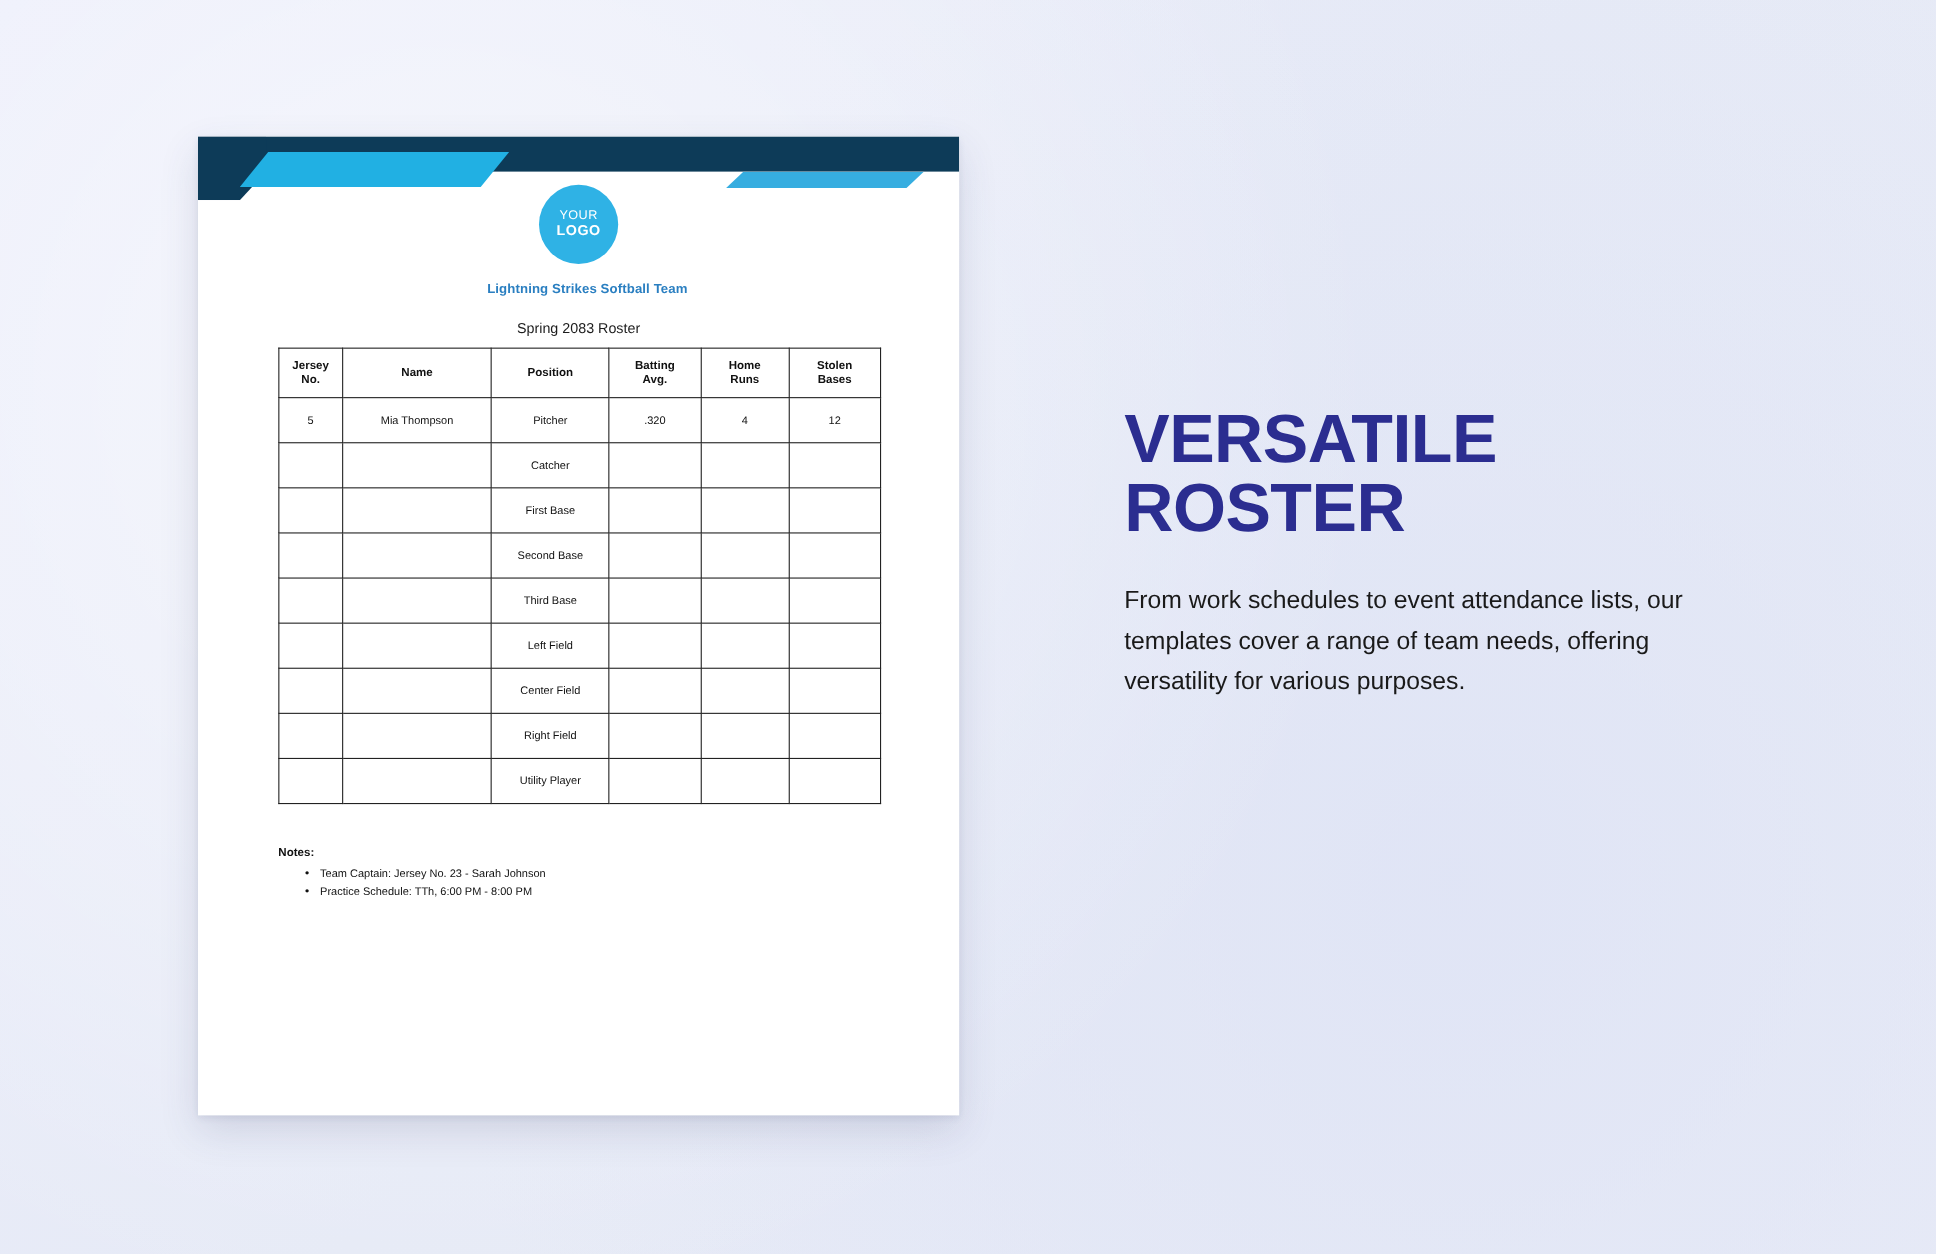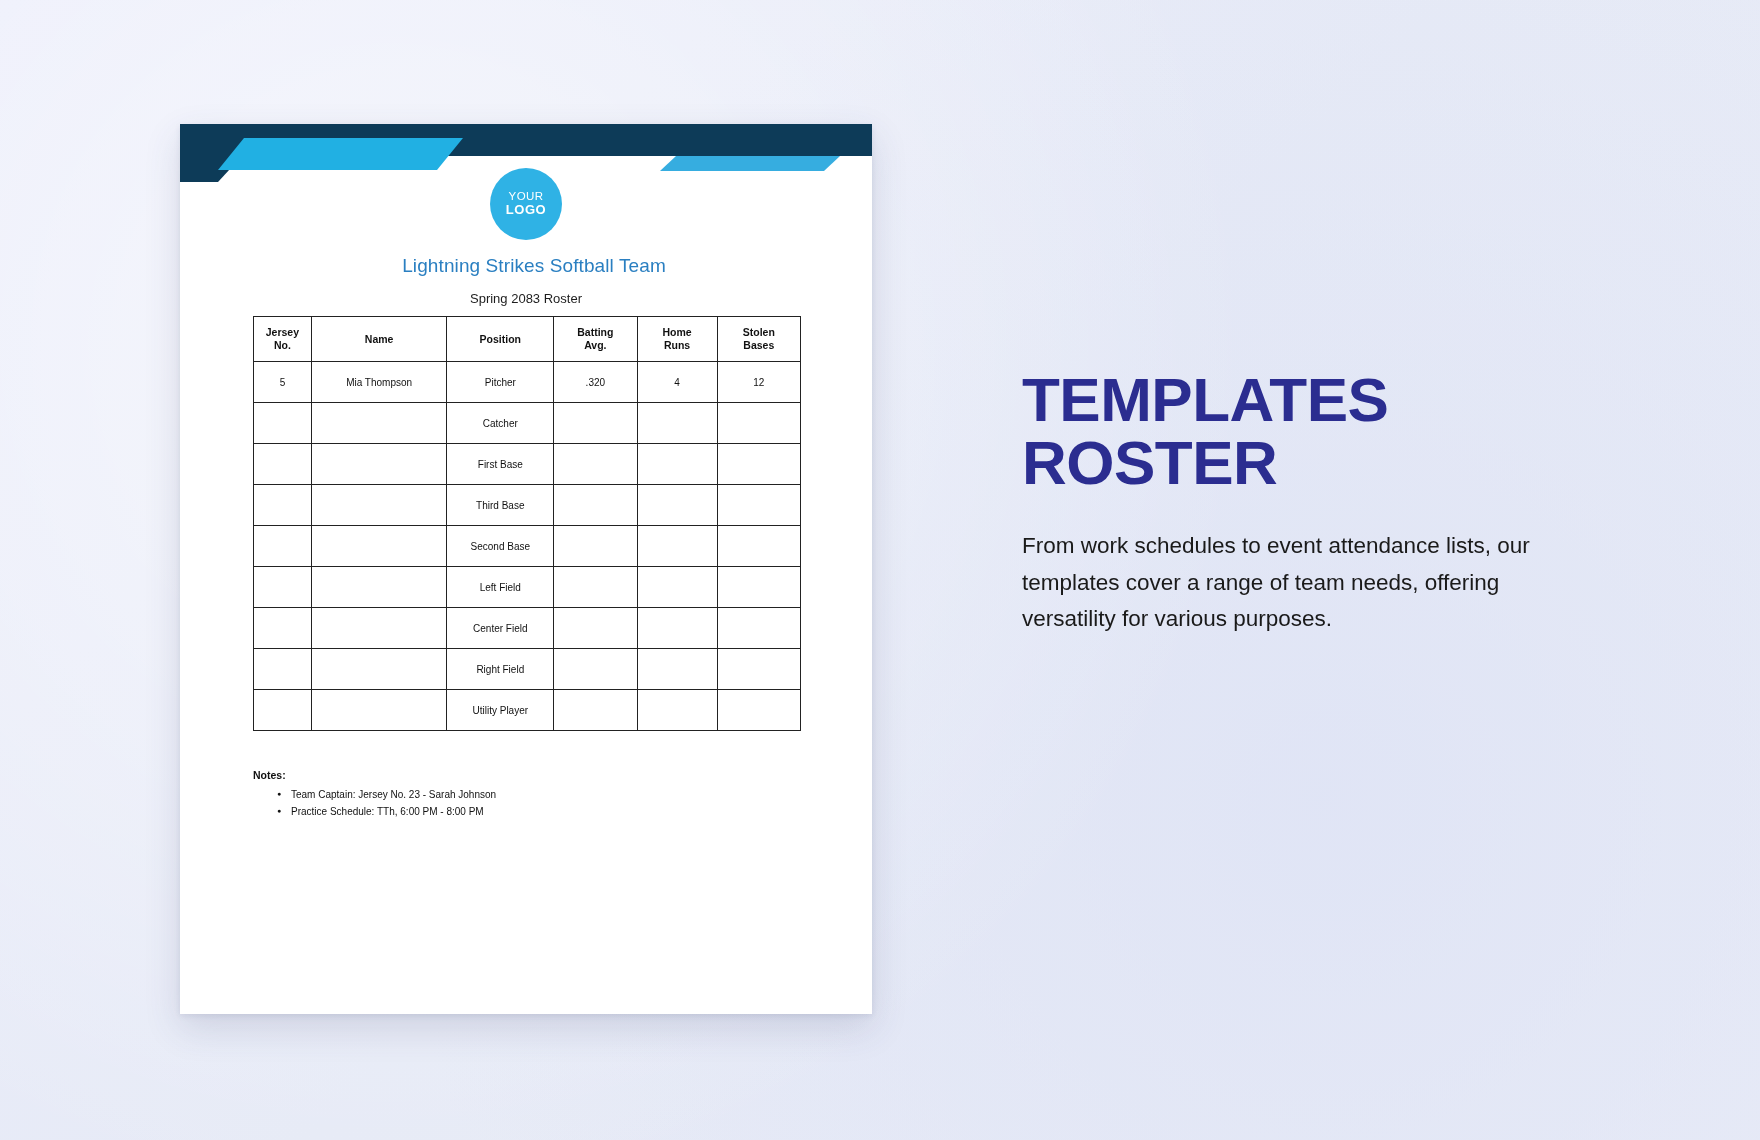--- a/index.html
+++ b/index.html
@@ -95,22 +95,22 @@
   }
   .logo .l1 { font-weight: 400; }
   .logo .l2 { font-weight: 700; font-size: 13px; letter-spacing: 0.5px; text-align: right; }
 
   .team-name {
     position: absolute;
     left: 0; right: 0;
     top: 131px;
     text-align: center;
     color: #2a7fc1;
-    font-weight: normal;
-    font-size: 19px;
+    font-weight: bold;
+    font-size: 12px;
     letter-spacing: 0.1px;
     padding-left: 16px;
   }
   .season {
     position: absolute;
     left: 0; right: 0;
     top: 167px;
     text-align: center;
     color: #1d1d1d;
     font-size: 13px;
@@ -291,29 +291,29 @@
           <td></td>
           <td></td>
           <td>First Base</td>
           <td></td>
           <td></td>
           <td></td>
         </tr>
         <tr>
           <td></td>
           <td></td>
+          <td>Second Base</td>
+          <td></td>
+          <td></td>
+          <td></td>
+        </tr>
+        <tr>
+          <td></td>
+          <td></td>
           <td>Third Base</td>
-          <td></td>
-          <td></td>
-          <td></td>
-        </tr>
-        <tr>
-          <td></td>
-          <td></td>
-          <td>Second Base</td>
           <td></td>
           <td></td>
           <td></td>
         </tr>
         <tr>
           <td></td>
           <td></td>
           <td>Left Field</td>
           <td></td>
           <td></td>
@@ -352,17 +352,17 @@
     <ul>
       <li>Team Captain: Jersey No. 23 - Sarah Johnson</li>
       <li>Practice Schedule: TTh, 6:00 PM - 8:00 PM</li>
     </ul>
   </div>
 
 </div>
 
 <div class="promo">
   <h1>
-    <span>TEMPLATES</span><br>
+    <span>VERSATILE</span><br>
     <span>ROSTER</span><br>
   </h1>
   <p>From work schedules to event attendance lists, our templates cover a range of team needs, offering versatility for various purposes.</p>
 </div>
 
 </body></html>

